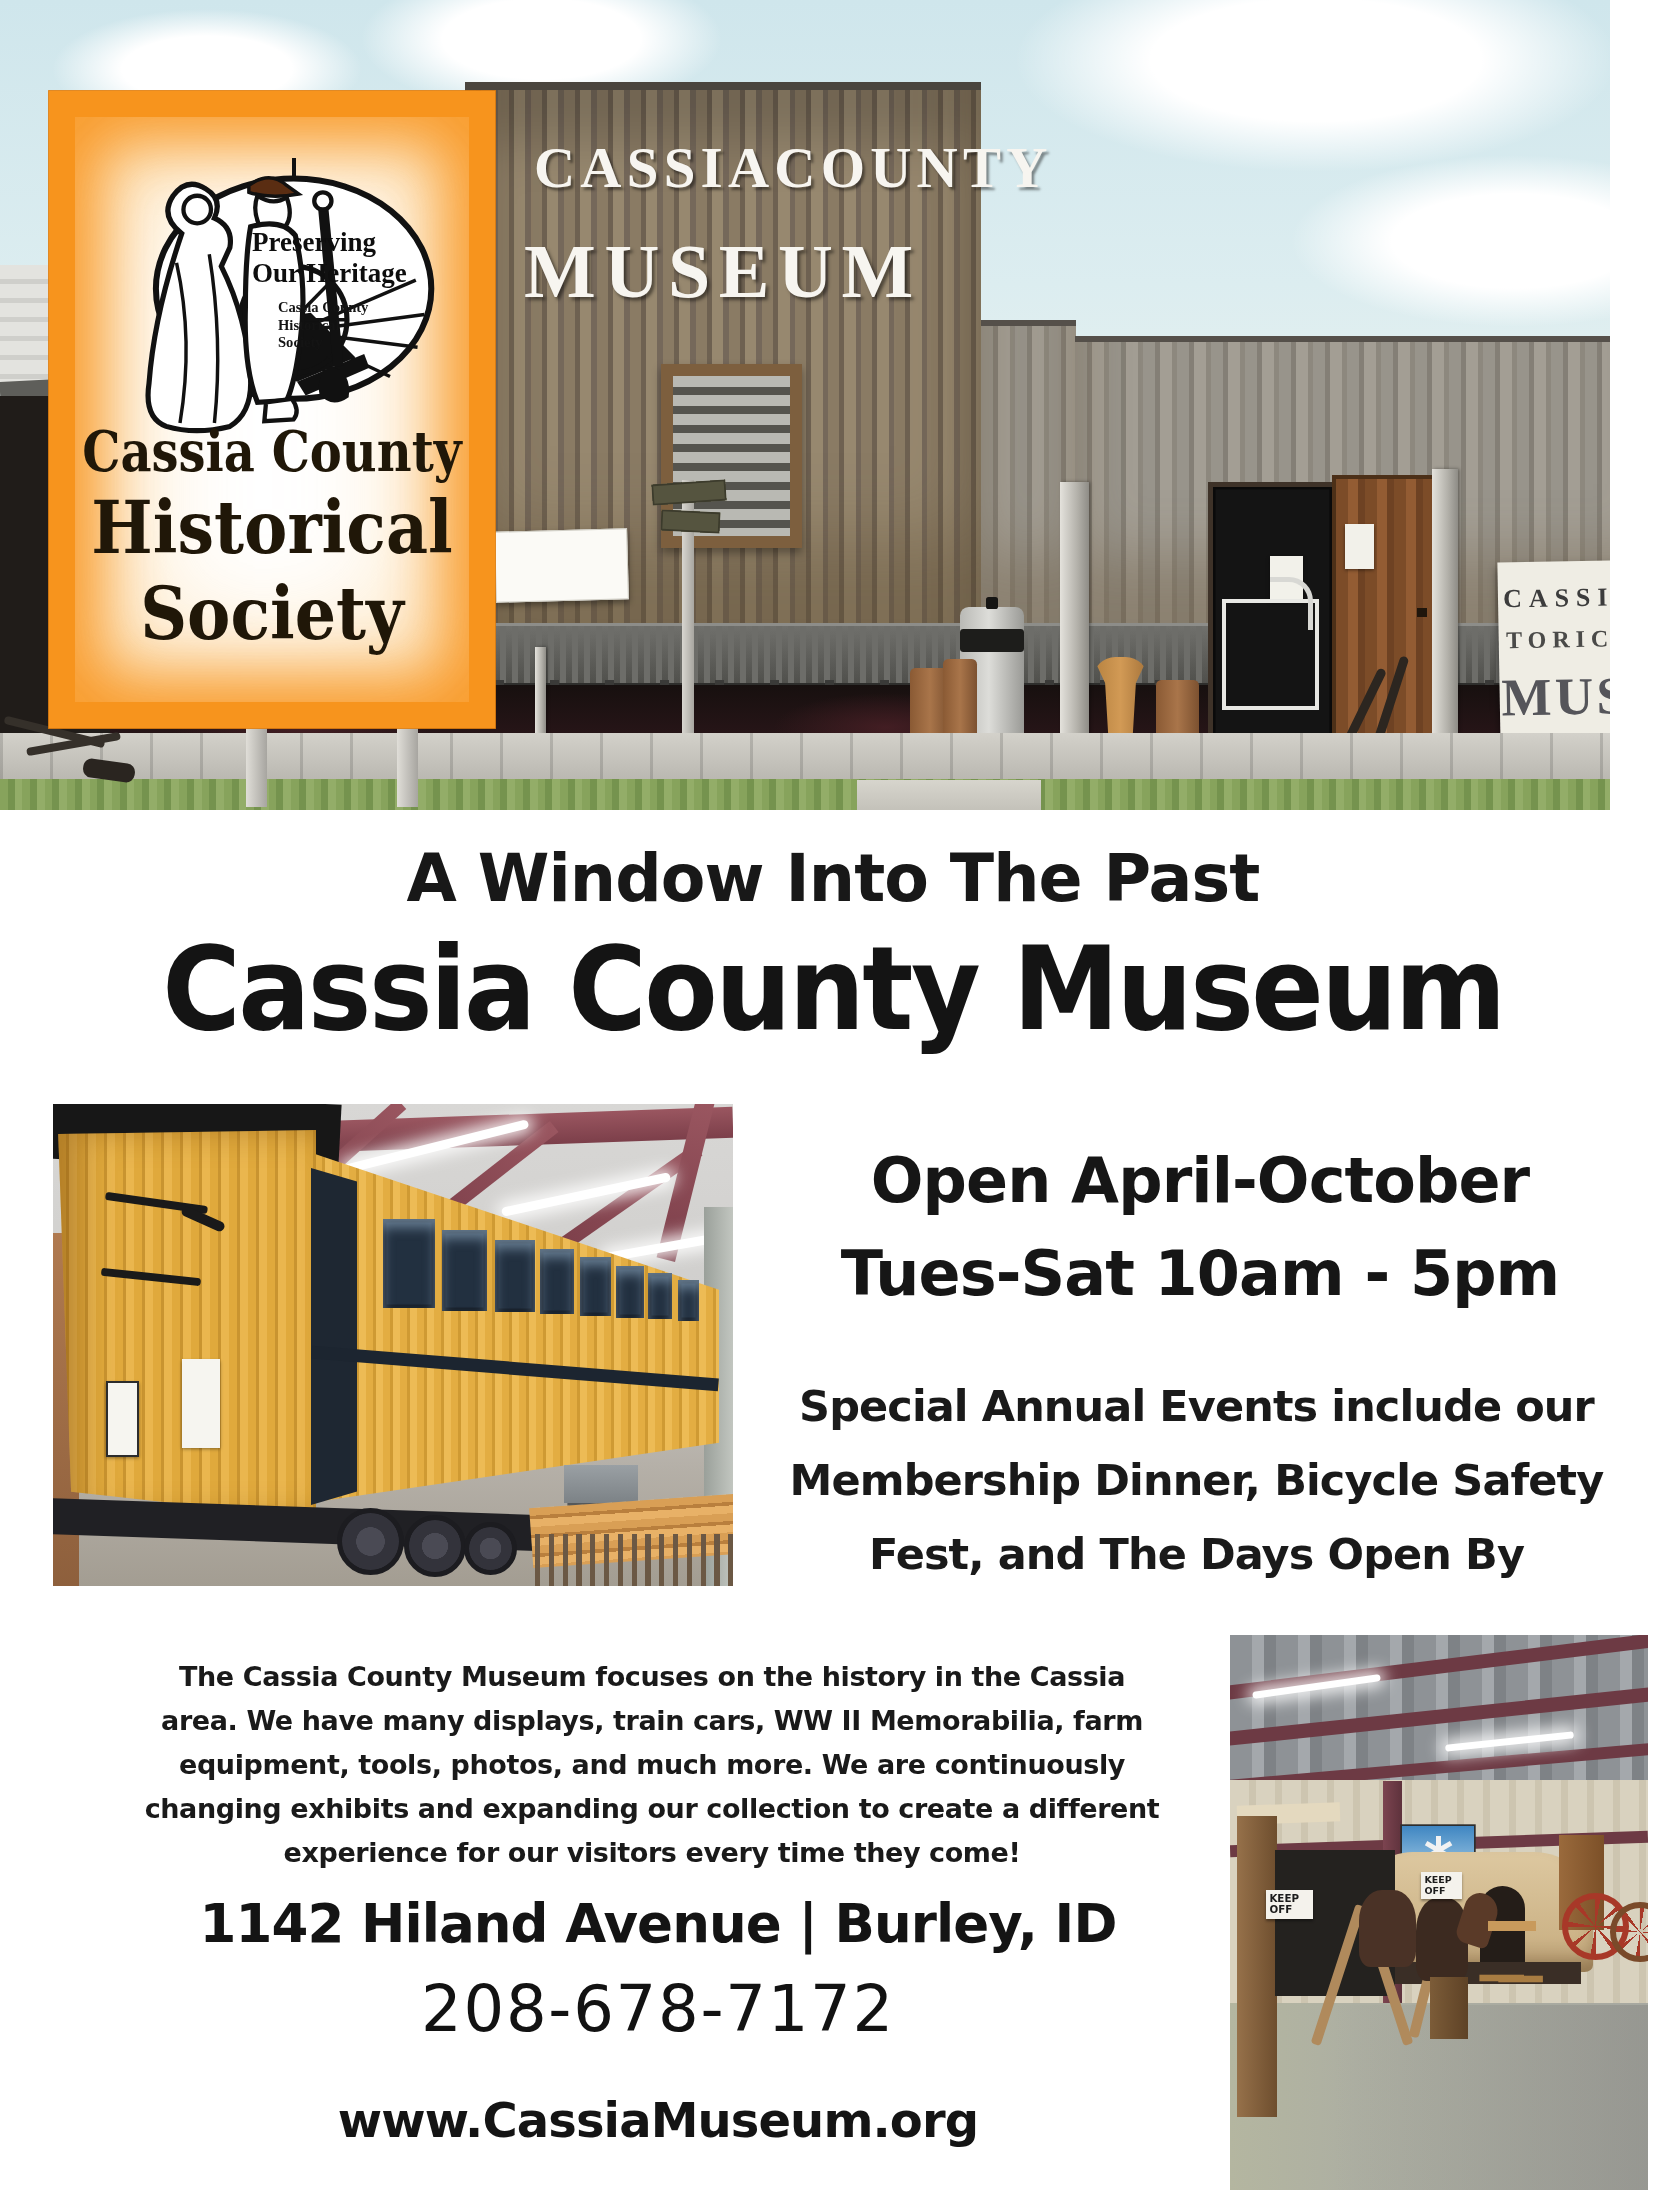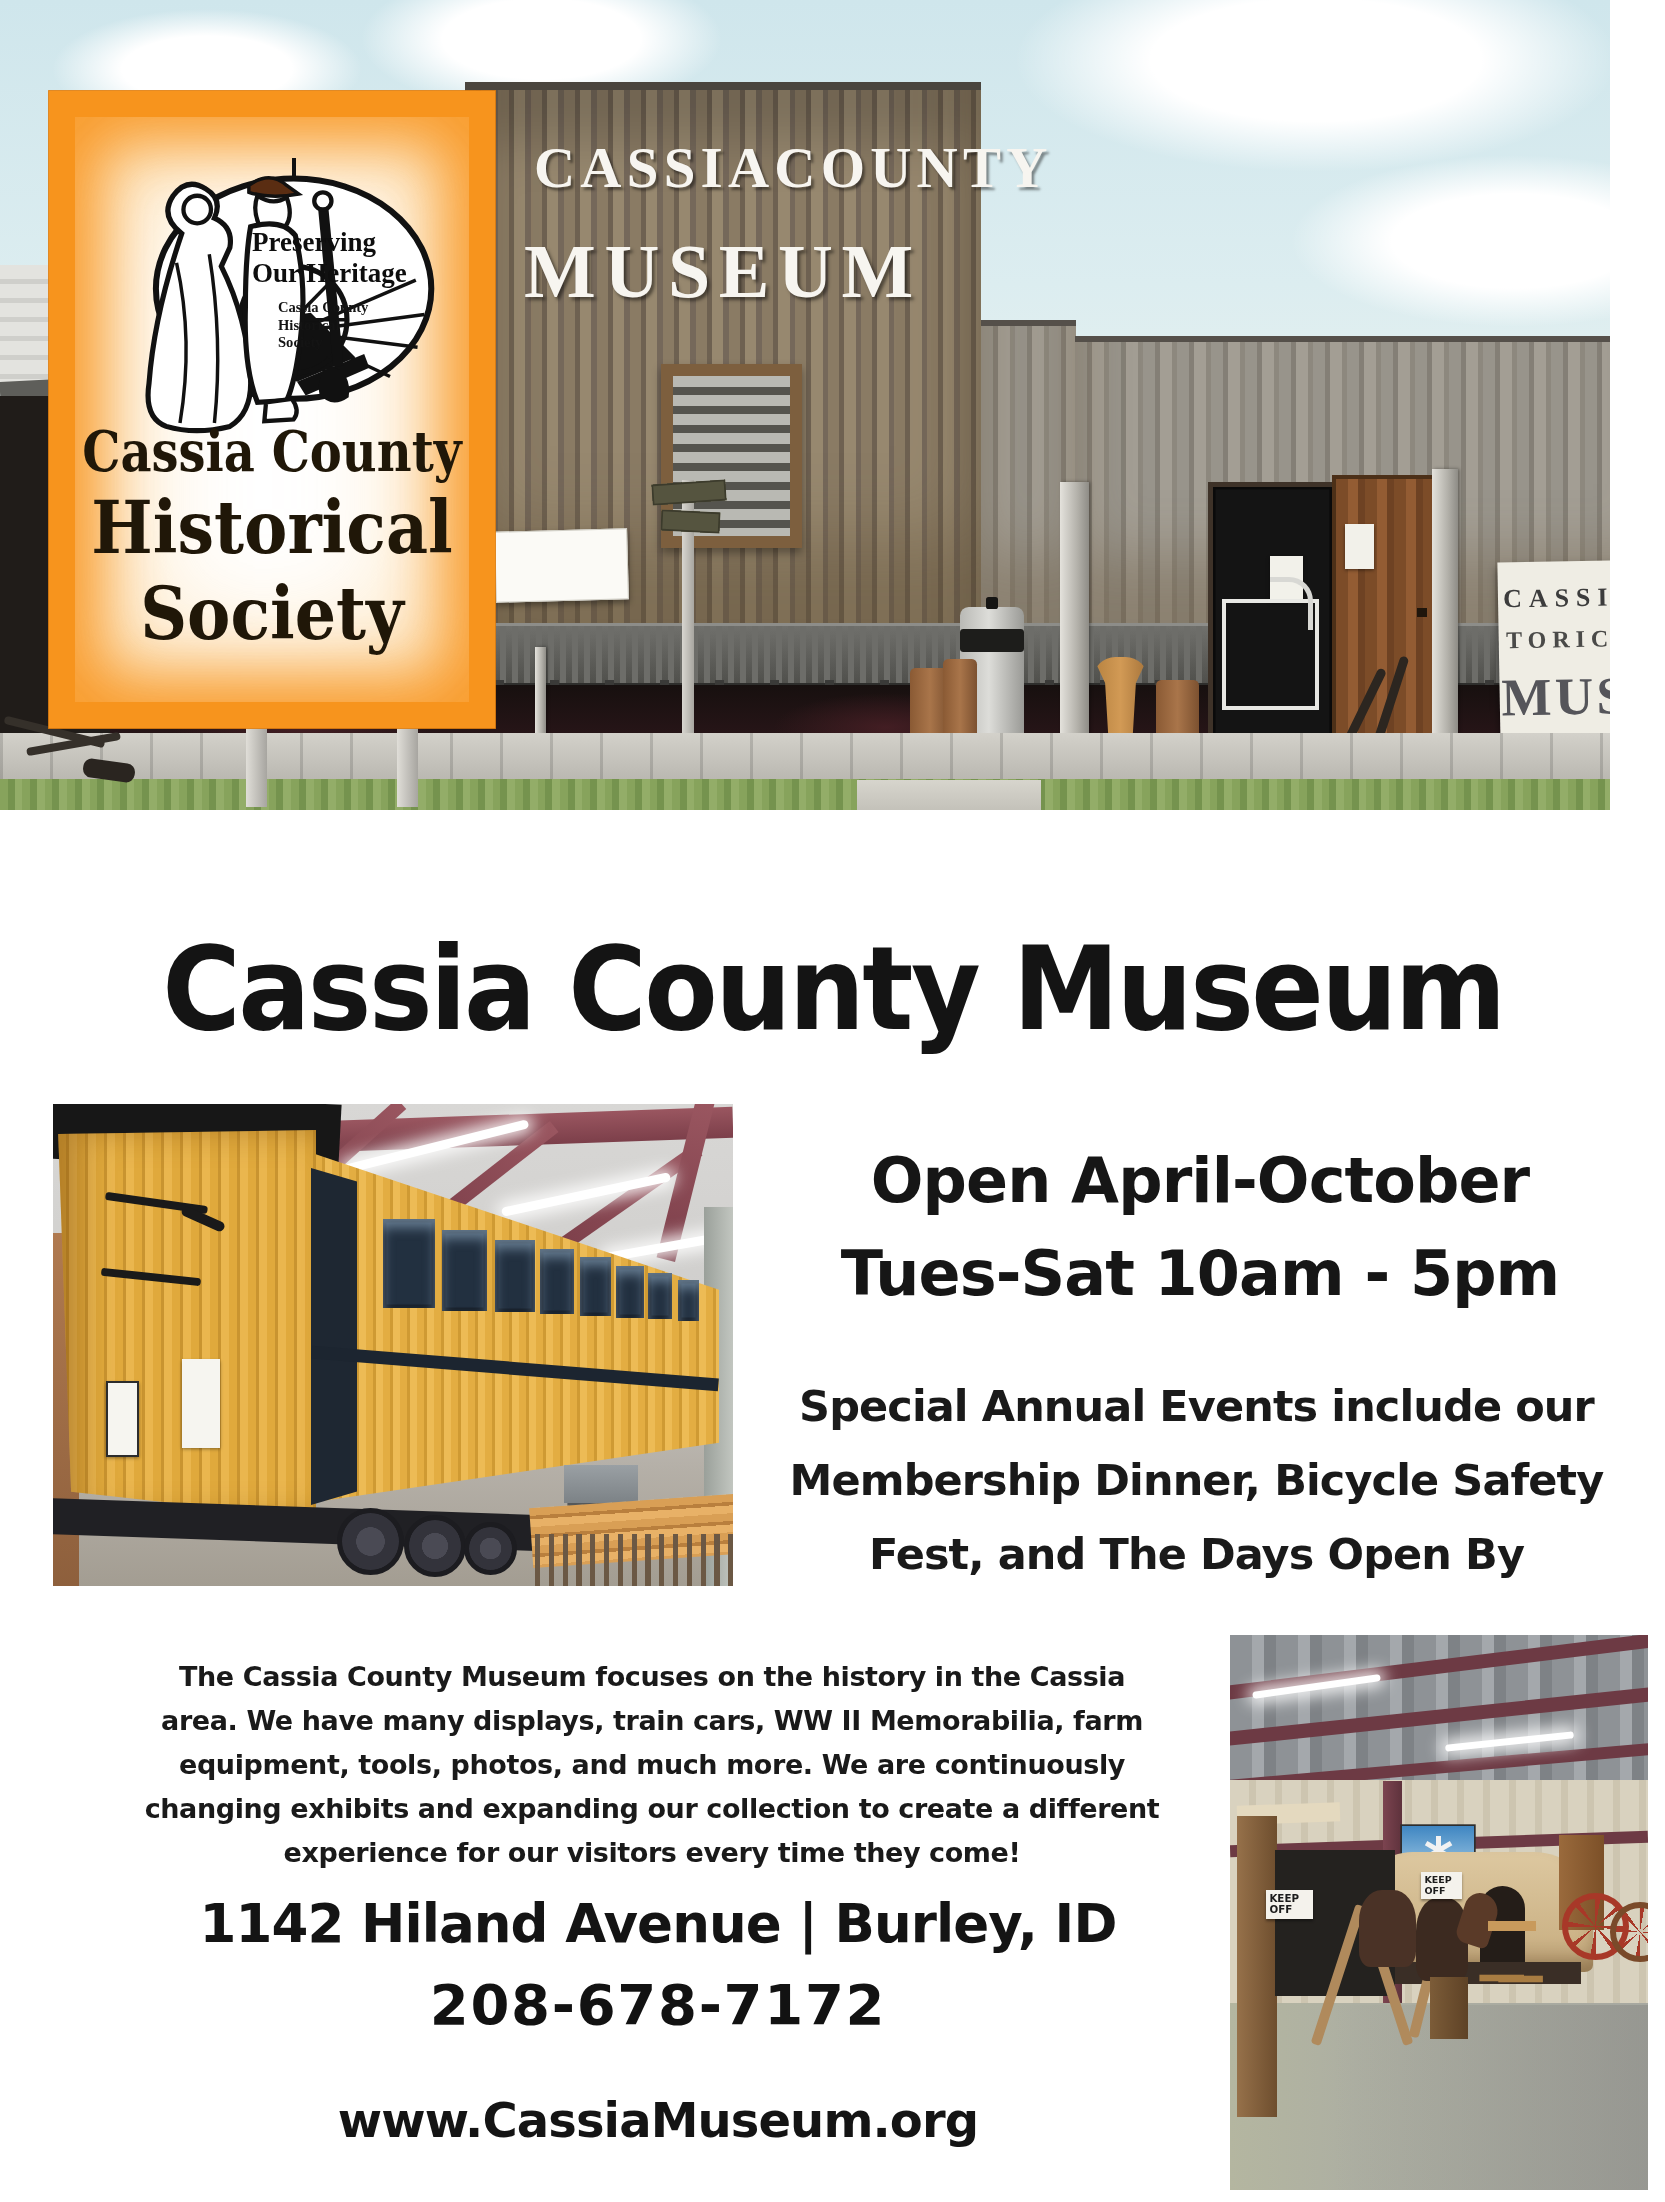--- a/index.html
+++ b/index.html
@@ -127,21 +127,21 @@
          font-size:62px;font-weight:bold;color:#161616;line-height:1.5;letter-spacing:-0.9px;}
   .events{position:absolute;left:736px;top:1370px;width:921px;text-align:center;
           font-size:43px;font-weight:bold;color:#1a1a1a;line-height:1.72;white-space:pre-line;letter-spacing:-0.9px;}
 
   
   .about{position:absolute;left:96px;top:1655px;width:1112px;text-align:center;
          font-size:27px;font-weight:bold;color:#1a1a1a;line-height:44px;white-space:pre-line;letter-spacing:-0.4px;}
   .address{position:absolute;left:103px;top:1893px;width:1110px;text-align:center;
            font-size:53px;font-weight:bold;color:#141414;letter-spacing:-0.9px;}
   .phone{position:absolute;left:103px;top:1972px;width:1110px;text-align:center;
-         font-size:56px;font-weight:bold;color:#121212;letter-spacing:1.7px;}
+         font-size:64px;font-weight:normal;color:#121212;letter-spacing:1.7px;}
   .website{position:absolute;left:103px;top:2092px;width:1110px;text-align:center;
            font-size:48px;font-weight:bold;color:#141414;letter-spacing:-0.9px;}
 
   
   .photo-int{position:absolute;left:1230px;top:1635px;width:418px;height:555px;overflow:hidden;
              background:#d9d2bf;}
   .int-roof{position:absolute;left:0;top:0;width:418px;height:145px;
             background:repeating-linear-gradient(90deg,#8e9296 0 22.4px,#a4a8ac 22.4px 34px,#7e8286 34px 46px);}
   .int-rafter{position:absolute;background:#6d3a44;}
   .int-wall{position:absolute;left:0;top:145px;width:418px;height:232px;
@@ -306,20 +306,21 @@
       <div class="logo-orgsmall">Cassia County
 Historical
 Society</div>
 
       <div class="logo-bl bl1">Cassia County</div>
       <div class="logo-bl bl2">Historical</div>
       <div class="logo-bl bl3">Society</div>
     </div>
   </div>
 
+  <div class="subtitle">A Window Into The Past</div>
   <div class="title">Cassia County Museum</div>
 
   <div class="photo-train">
     <div class="left-wall"></div>
     <div class="beam" style="left:155px;top:12px;width:525px;height:31px;transform:rotate(-2deg);"></div>
     <div class="beam" style="left:284px;top:-26px;width:13.8px;height:155px;transform:rotate(48deg);"></div>
     <div class="beam" style="left:430px;top:-8.6px;width:13.8px;height:163px;transform:rotate(52deg);"></div>
     <div class="beam" style="left:568px;top:8.6px;width:13.8px;height:172px;transform:rotate(55deg);"></div>
     <div class="beam" style="left:623px;top:-5.2px;width:19px;height:163px;transform:rotate(14deg);"></div>
     <div class="tube" style="left:289px;top:38px;width:189px;transform:rotate(-14deg);"></div>

